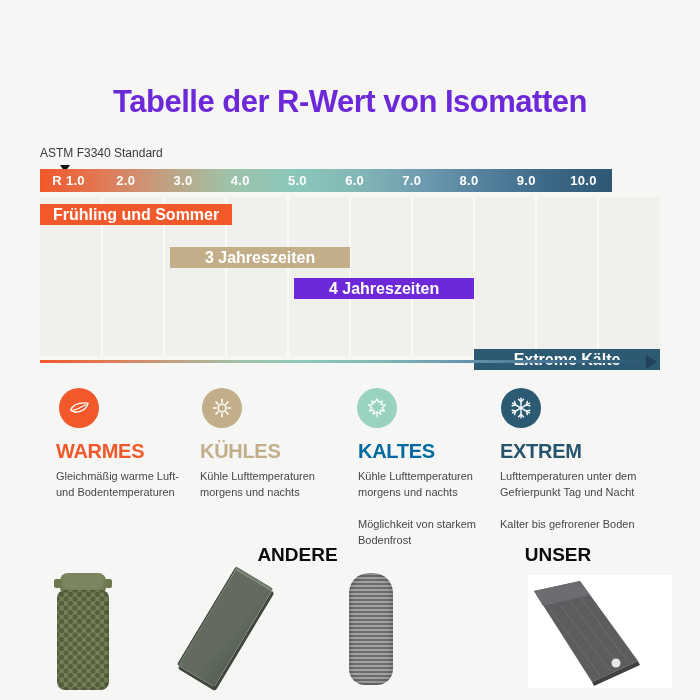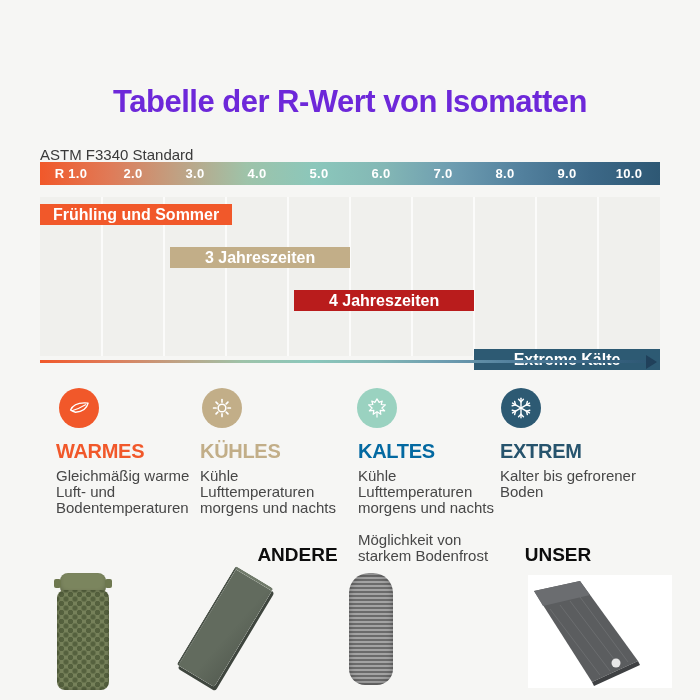--- a/index.html
+++ b/index.html
@@ -9,29 +9,29 @@
     font-family:"Liberation Sans","DejaVu Sans",sans-serif;
     color:#1a1a1a;
   }
   .abs{position:absolute;}
   
   .page-title{
     left:0;top:84px;width:700px;text-align:center;
     font-size:31px;font-weight:700;letter-spacing:-0.5px;color:#6d28d9;
   }
   
-  .standard-label{left:40px;top:146px;font-size:15px;color:#3a3a3a;}
+  .standard-label{left:40px;top:146px;font-size:12px;color:#3a3a3a;}
   .marker-tri{
     left:60px;top:165px;width:0;height:0;
     border-left:5px solid transparent;border-right:5px solid transparent;
     border-top:7px solid #111;
   }
   
   .r-scale{
-    left:40px;top:162px;width:620px;height:23px;display:flex;
+    left:40px;top:169px;width:572px;height:23px;display:flex;
   }
   .r-scale .tick{
     flex:1;display:flex;align-items:center;justify-content:center;
     color:#fff;font-weight:700;font-size:13px;letter-spacing:0.3px;
   }
   
   .chart-zone{
     left:40px;top:197px;width:620px;height:159px;background:#f0f0ed;
   }
   .gridline{position:absolute;top:0;bottom:0;width:2px;background:#fbfbfa;}
@@ -45,21 +45,21 @@
     left:646px;top:355px;width:0;height:0;
     border-top:7px solid transparent;border-bottom:7px solid transparent;
     border-left:11px solid #20405a;
   }
   
   .cat-icon{
     position:absolute;width:40px;height:40px;border-radius:50%;
     display:flex;align-items:center;justify-content:center;
   }
   .cat-title{position:absolute;font-size:20px;font-weight:700;letter-spacing:-0.3px;white-space:nowrap;}
-  .cat-text{position:absolute;font-size:15px;line-height:16px;color:#474747;}
+  .cat-text{position:absolute;font-size:11px;line-height:16px;color:#474747;}
   .cat-text p{margin:0 0 16px 0;}
   .cmp-label{position:absolute;font-size:19px;font-weight:700;color:#0d0d0d;text-align:center;}
   
   .pad-bubble{
     left:57px;top:590px;width:52px;height:100px;border-radius:8px;
     background-color:#76815a;
     background-image:
       radial-gradient(circle, #55613e 0 2.4px, rgba(0,0,0,0) 3px),
       radial-gradient(circle, #55613e 0 2.4px, rgba(0,0,0,0) 3px);
     background-size:9px 9px,9px 9px;
@@ -123,21 +123,21 @@
       <div class="gridline" style="left: calc(60% - 1px);"></div>
       <div class="gridline" style="left: calc(70% - 1px);"></div>
       <div class="gridline" style="left: calc(80% - 1px);"></div>
       <div class="gridline" style="left: calc(90% - 1px);"></div>
       <div class="range-bar" style="left: 0%; width: 31%; top: 7px; background: rgb(241, 88, 42);">
         <span>Frühling und Sommer</span>
       </div>
       <div class="range-bar" style="left: 21%; width: 29%; top: 50px; background: rgb(194, 174, 136);">
         <span>3 Jahreszeiten</span>
       </div>
-      <div class="range-bar" style="left: 41%; width: 29%; top: 93px; background: #b91c1c;">
+      <div class="range-bar" style="left: 41%; width: 29%; top: 81px; background: #6d28d9;">
         <span>4 Jahreszeiten</span>
       </div>
       <div class="range-bar" style="left: 70%; width: 30%; top: 152px; background: rgb(45, 90, 115);">
         <span>Extreme Kälte</span>
       </div>
     </div>
 
   <div class="abs axis-arrow" style="background: linear-gradient(90deg, rgb(241, 88, 42) 0%, rgb(224, 122, 87) 11.1%, rgb(192, 161, 131) 22.2%, rgb(158, 195, 169) 33.3%, rgb(139, 199, 187) 44.4%, rgb(131, 183, 181) 55.6%, rgb(109, 156, 176) 66.7%, rgb(82, 128, 157) 77.8%, rgb(60, 104, 135) 88.9%, rgb(46, 88, 116) 100%);"></div>
   <div class="abs arrow-head" style="border-left-color: rgb(32, 64, 90);"></div>
 
@@ -213,20 +213,21 @@
             <line x1="20" y1="11" x2="16.5" y2="7.5"></line>
               <line x1="20" y1="11" x2="23.5" y2="7.5"></line>
             <line x1="20" y1="29" x2="16.5" y2="32.5"></line>
               <line x1="20" y1="29" x2="23.5" y2="32.5"></line>
           </g>
         </g>
       </svg>
     </div>
     <div class="cat-title" style="left: 500px; top: 440px; color: rgb(39, 84, 109);">EXTREM</div>
     <div class="cat-text" style="left:500px;top:468px;width:170px;">
+      <p>Lufttemperaturen unter dem Gefrierpunkt Tag und Nacht</p>
       <p>Kalter bis gefrorener Boden</p>
     </div>
   </div>
 
   <div class="cmp-label" style="left:225px;top:544px;width:145px;">ANDERE</div>
   <div class="cmp-label" style="left:488px;top:544px;width:140px;">UNSER</div>
 
   <div class="abs pad-pillow"></div>
   <div class="abs pad-bubble"></div>
   <div class="abs pad-flat"></div>

